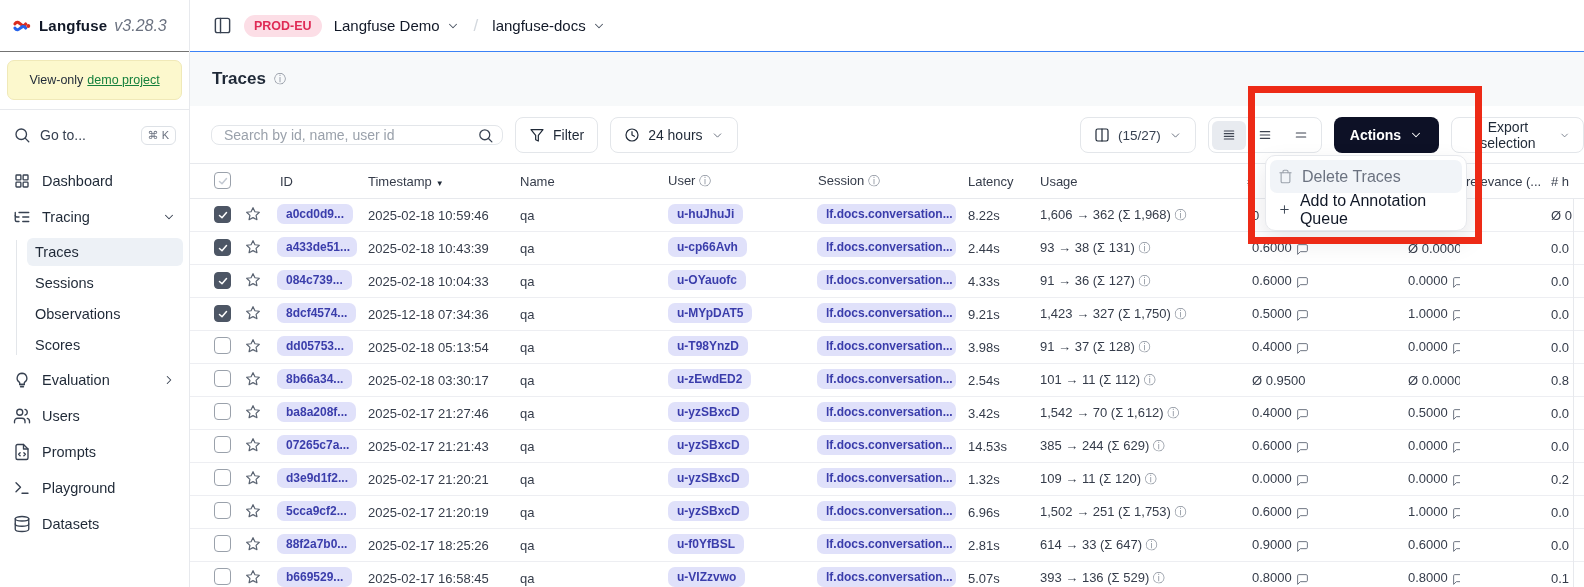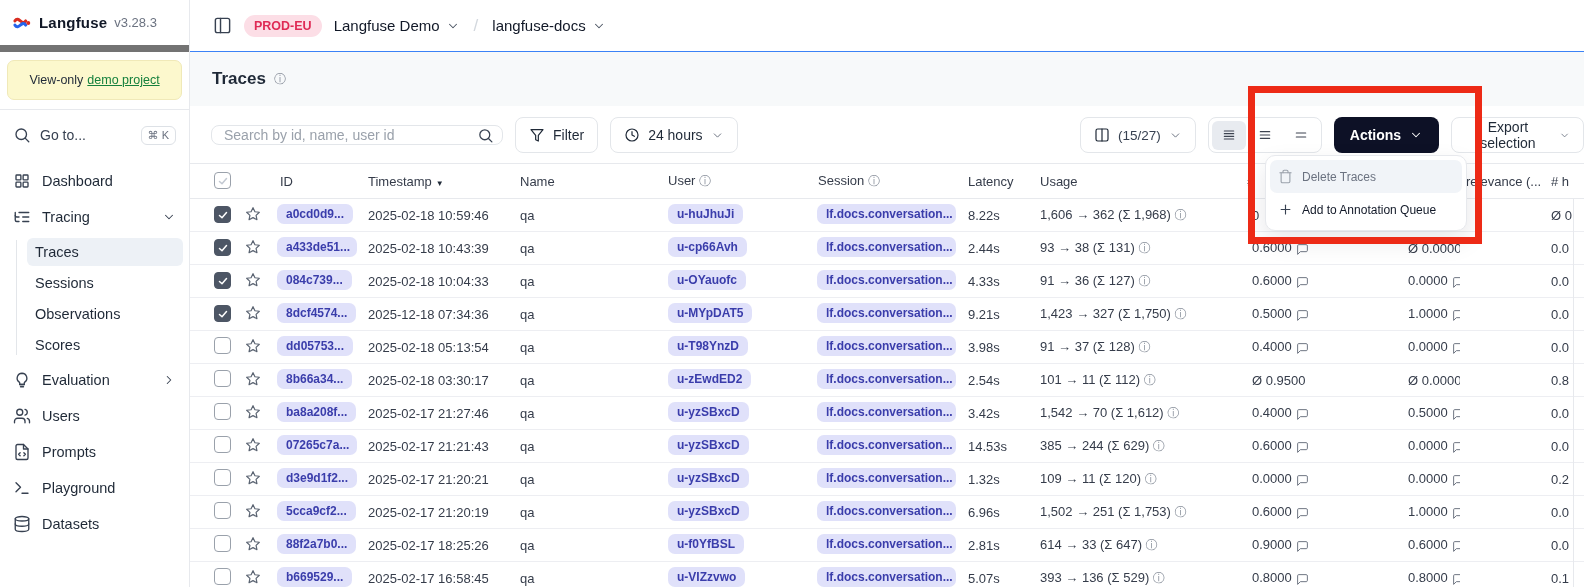--- a/index.html
+++ b/index.html
@@ -3,23 +3,23 @@
 <meta charset="utf-8">
 <style>
   * { margin:0; padding:0; box-sizing:border-box; }
   html,body { width:1584px; height:587px; overflow:hidden; background:#fff;
     font-family:"Liberation Sans","DejaVu Sans",sans-serif; color:#353c4a; }
   .stage { position:relative; width:1584px; height:587px; background:#fff; }
   svg.ic { fill:none; stroke:currentColor; stroke-width:1.8; stroke-linecap:round; stroke-linejoin:round; vertical-align:middle; }
 
   
   .sidebar { position:absolute; left:0; top:0; width:190px; height:587px; background:#fff; border-right:1px solid #e7e9ed; }
-  .side-head { height:52px; display:flex; align-items:center; gap:7px; padding:0 12px; border-bottom:7px solid #737373; }
+  .side-head { height:52px; display:flex; align-items:center; gap:7px; padding:0 12px; border-bottom:1px solid #737373; }
   .brand-name { font-weight:bold; font-size:15px; color:#111827; letter-spacing:.2px; }
-  .brand-ver { font-size:13px; color:#6b7280; }
+  .brand-ver { font-size:16px; color:#6b7280;font-style:italic; }
   .banner { margin:8px 7px 0 7px; height:40px; background:#fcf8cd; border:1px solid #f0e9b8; border-radius:7px;
     display:flex; align-items:center; justify-content:center; font-size:12.5px; color:#1f2937; gap:4px; }
   .banner a { color:#15803d; text-decoration:underline; cursor:pointer; }
   .side-div { border-bottom:1px solid #e7e9ed; margin-top:9px; }
   .goto { margin:10px 6px 0 6px; height:30px; display:flex; align-items:center; gap:9px; padding:0 7px; border-radius:6px; color:#374151; font-size:14px; cursor:pointer; }
   .goto .grow { flex:1; }
   .kbd { border:1px solid #dde1e6; border-radius:6px; font-size:11px; color:#6b7280; padding:2px 6px; background:#fff; }
   .nav { margin-top:16px; }
   .nav-item { height:30px; margin:0 6px 6px 6px; display:flex; align-items:center; gap:11px; padding:0 7px; border-radius:6px;
     font-size:14.5px; color:#1f2937; font-weight:500; cursor:pointer; }
@@ -76,21 +76,21 @@
   .star { color:#5b6472; display:inline-flex; cursor:pointer; }
   .star svg { width:16px; height:16px; }
   .badge { display:inline-block; background:#e0e1fa; color:#3a3dab; font-weight:700; font-size:12px; padding:3px 9px; border-radius:7px;
     max-width:96%; overflow:hidden; white-space:nowrap; cursor:pointer; }
   .bub { width:13px; height:13px; color:#6b7280; margin-left:4px; }
   .vline { position:absolute; left:1383px; top:199px; bottom:0; border-left:1px solid #e7e9ed; }
 
   
   .popup { position:absolute; left:1265px; top:155px; width:202px; background:#fff; border:1px solid #e7e9ed; border-radius:10px;
     box-shadow:0 10px 24px rgba(15,23,42,.10); padding:4px; z-index:30; }
-  .pop-item { height:33px; display:flex; align-items:center; gap:9px; padding:0 8px; border-radius:7px; font-size:12px; cursor:pointer; }
+  .pop-item { height:33px; display:flex; align-items:center; gap:9px; padding:0 8px; border-radius:7px; font-size:16px; cursor:pointer; }
   .pop-item.hl { background:#f1f4f8; color:#6b7280; }
   .pop-item.dark { color:#111827; font-weight:500; }
   .pop-item .pic { width:15px; height:15px; }
 
   
   .annot { position:absolute; left:1248px; top:86px; width:234px; height:158px; border:7px solid #ed2a16; z-index:50; pointer-events:none; }
 </style>
 </head>
 <body>
 

